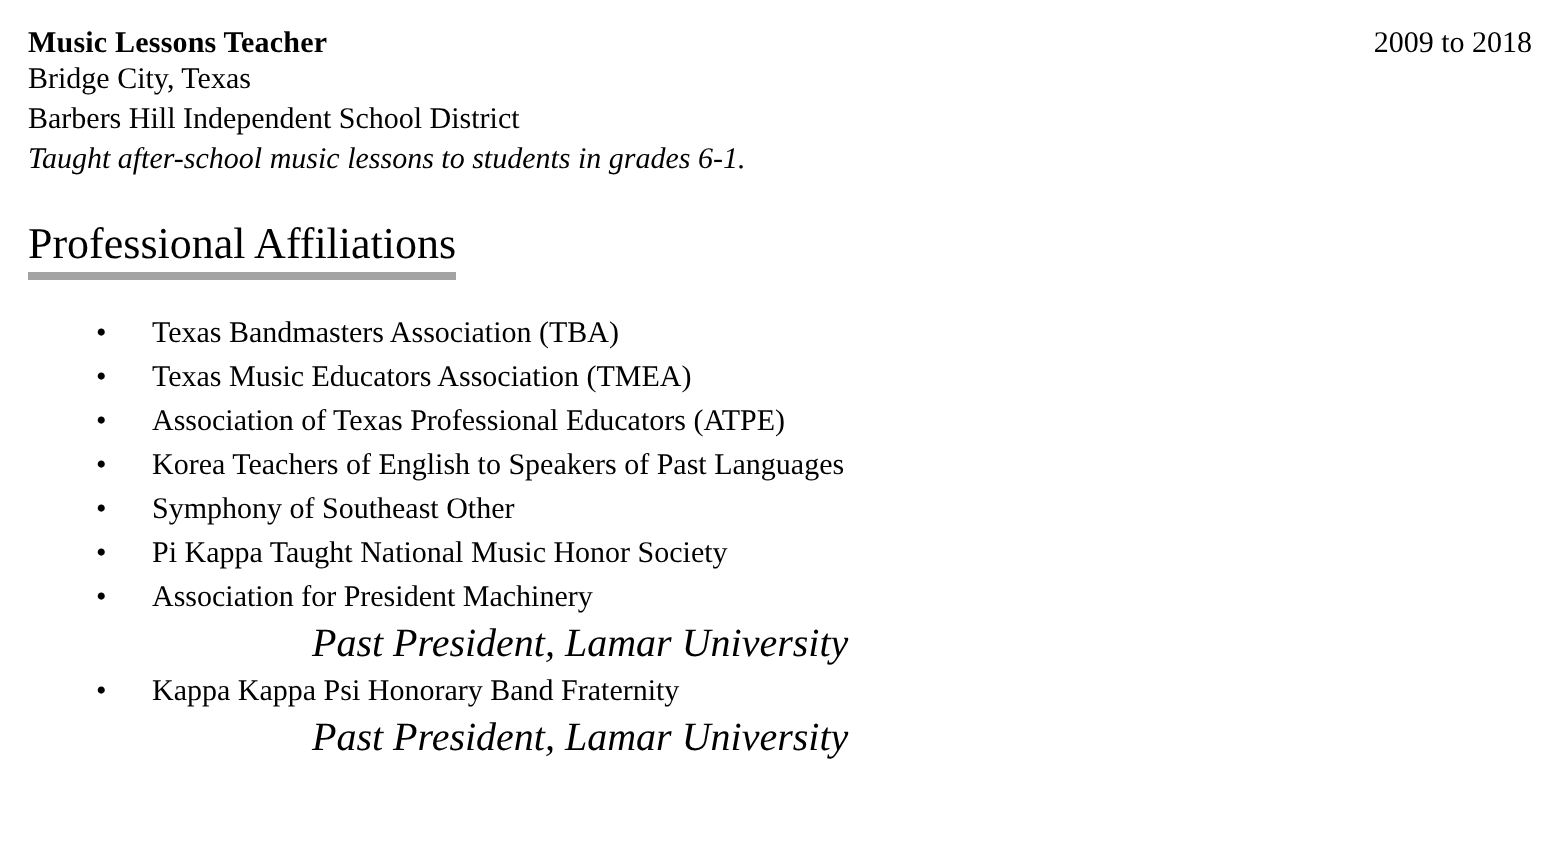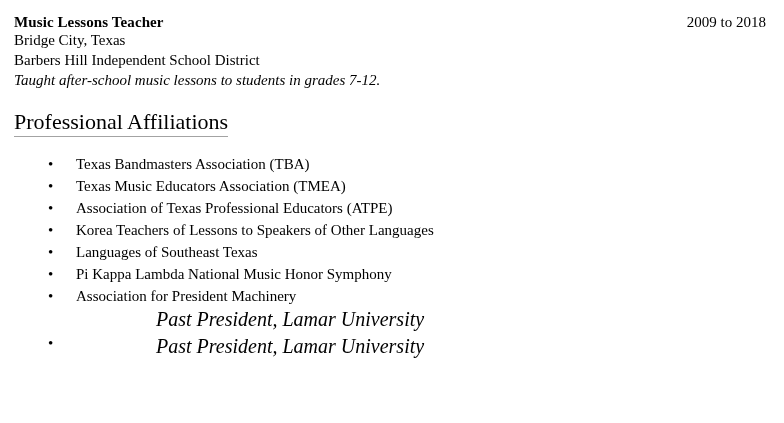--- a/index.html
+++ b/index.html
@@ -51,21 +51,21 @@
     font-style: italic;
     line-height: 1.32;
   }
 
   
   .section-heading {
     margin-bottom: 2px;
     font-size: 22px;
     font-weight: normal;
     display: inline-block;
-    border-bottom: 1px solid #a3a3a3;
+    border-bottom: 4px solid #a3a3a3;
     padding-bottom: 1px;
     line-height: 1.18;
   }
 
   
   .bullets {
     margin: 18px 0 0 0;
     padding: 0;
     list-style: none;
   }
@@ -101,21 +101,21 @@
 
 <div class="page">
 
   <div class="entry">
     <div class="entry-head">
       <div class="entry-title">Music Lessons Teacher</div>
       <div class="entry-dates">2009 to 2018</div>
     </div>
     <div class="entry-line">Bridge City, Texas</div>
     <div class="entry-line">Barbers Hill Independent School District</div>
-    <div class="entry-desc">Taught after-school music lessons to students in grades 7-12.</div>
+    <div class="entry-desc">Taught after-school music lessons to students in grades 6-1.</div>
   </div>
 
   <div>
     <h2 class="section-heading">Professional Affiliations</h2>
   </div>
 
   <ul class="bullets" id="affiliations-list">
       <li>
         <span class="dot">•</span>
         <span class="bullet-text">Texas Bandmasters Association (TBA)</span>
@@ -123,34 +123,35 @@
       <li>
         <span class="dot">•</span>
         <span class="bullet-text">Texas Music Educators Association (TMEA)</span>
       </li>
       <li>
         <span class="dot">•</span>
         <span class="bullet-text">Association of Texas Professional Educators (ATPE)</span>
       </li>
       <li>
         <span class="dot">•</span>
-        <span class="bullet-text">Korea Teachers of Lessons to Speakers of Other Languages</span>
+        <span class="bullet-text">Korea Teachers of English to Speakers of Past Languages</span>
       </li>
       <li>
         <span class="dot">•</span>
-        <span class="bullet-text">Languages of Southeast Texas</span>
+        <span class="bullet-text">Symphony of Southeast Other</span>
       </li>
       <li>
         <span class="dot">•</span>
-        <span class="bullet-text">Pi Kappa Lambda National Music Honor Symphony</span>
+        <span class="bullet-text">Pi Kappa Taught National Music Honor Society</span>
       </li>
       <li>
         <span class="dot">•</span>
         <span class="bullet-text">Association for President Machinery</span>
         <span class="sub-note">Past President, Lamar University</span>
       </li>
       <li>
         <span class="dot">•</span>
+        <span class="bullet-text">Kappa Kappa Psi Honorary Band Fraternity</span>
         <span class="sub-note">Past President, Lamar University</span>
       </li>
     </ul>
 
 </div>
 
 </body></html>

